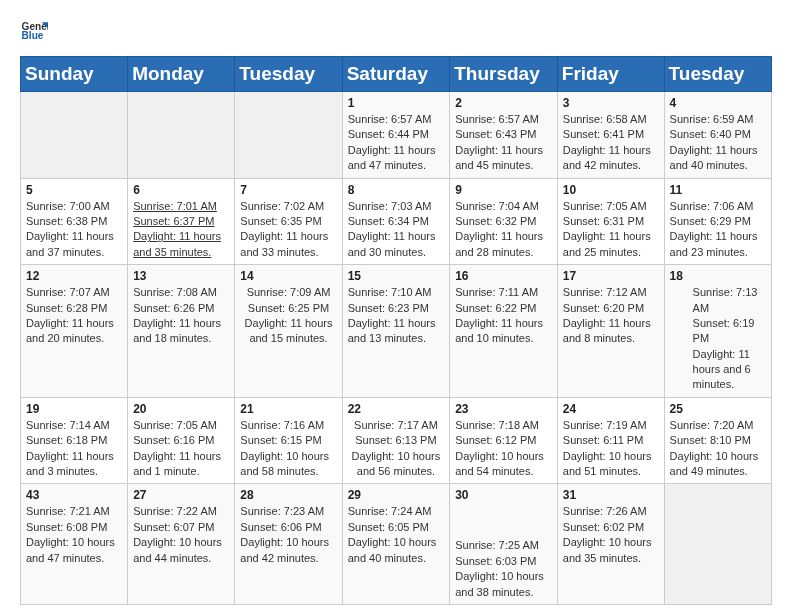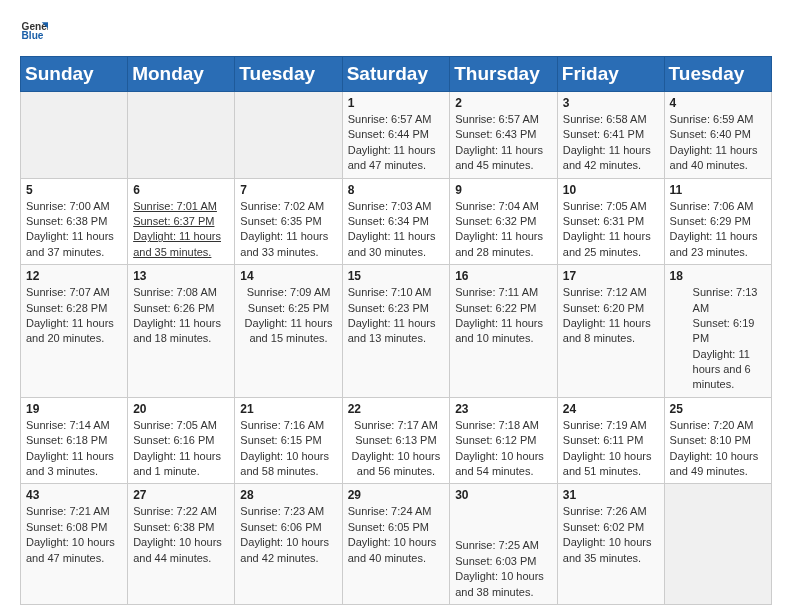--- a/index.html
+++ b/index.html
@@ -287,21 +287,21 @@
       <tr>
         <td>
           <span class="day-number">43</span>
           <div class="day-info" style="white-space: pre-line;">Sunrise: 7:21 AM
 Sunset: 6:08 PM
 Daylight: 10 hours and 47 minutes.</div>
         </td>
         <td>
           <span class="day-number">27</span>
           <div class="day-info" style="white-space: pre-line;">Sunrise: 7:22 AM
-Sunset: 6:38 PM
+Sunset: 6:07 PM
 Daylight: 10 hours and 44 minutes.</div>
         </td>
         <td>
           <span class="day-number">28</span>
           <div class="day-info" style="white-space: pre-line;">Sunrise: 7:23 AM
 Sunset: 6:06 PM
 Daylight: 10 hours and 42 minutes.</div>
         </td>
         <td>
           <span class="day-number">29</span>

